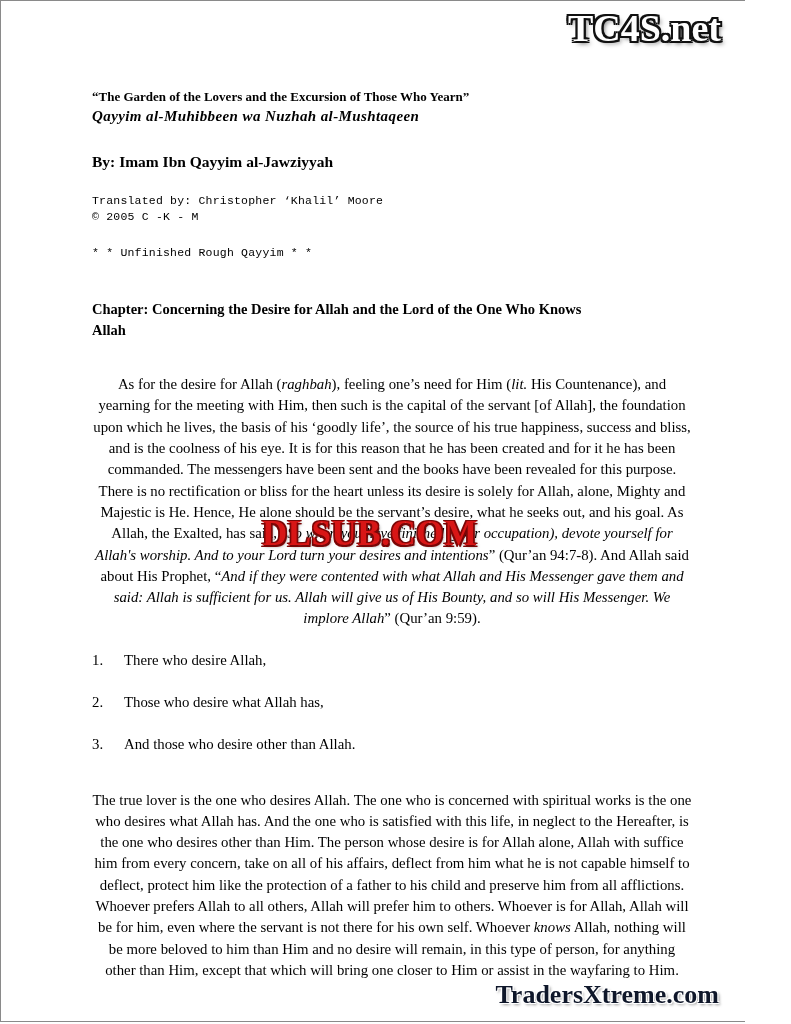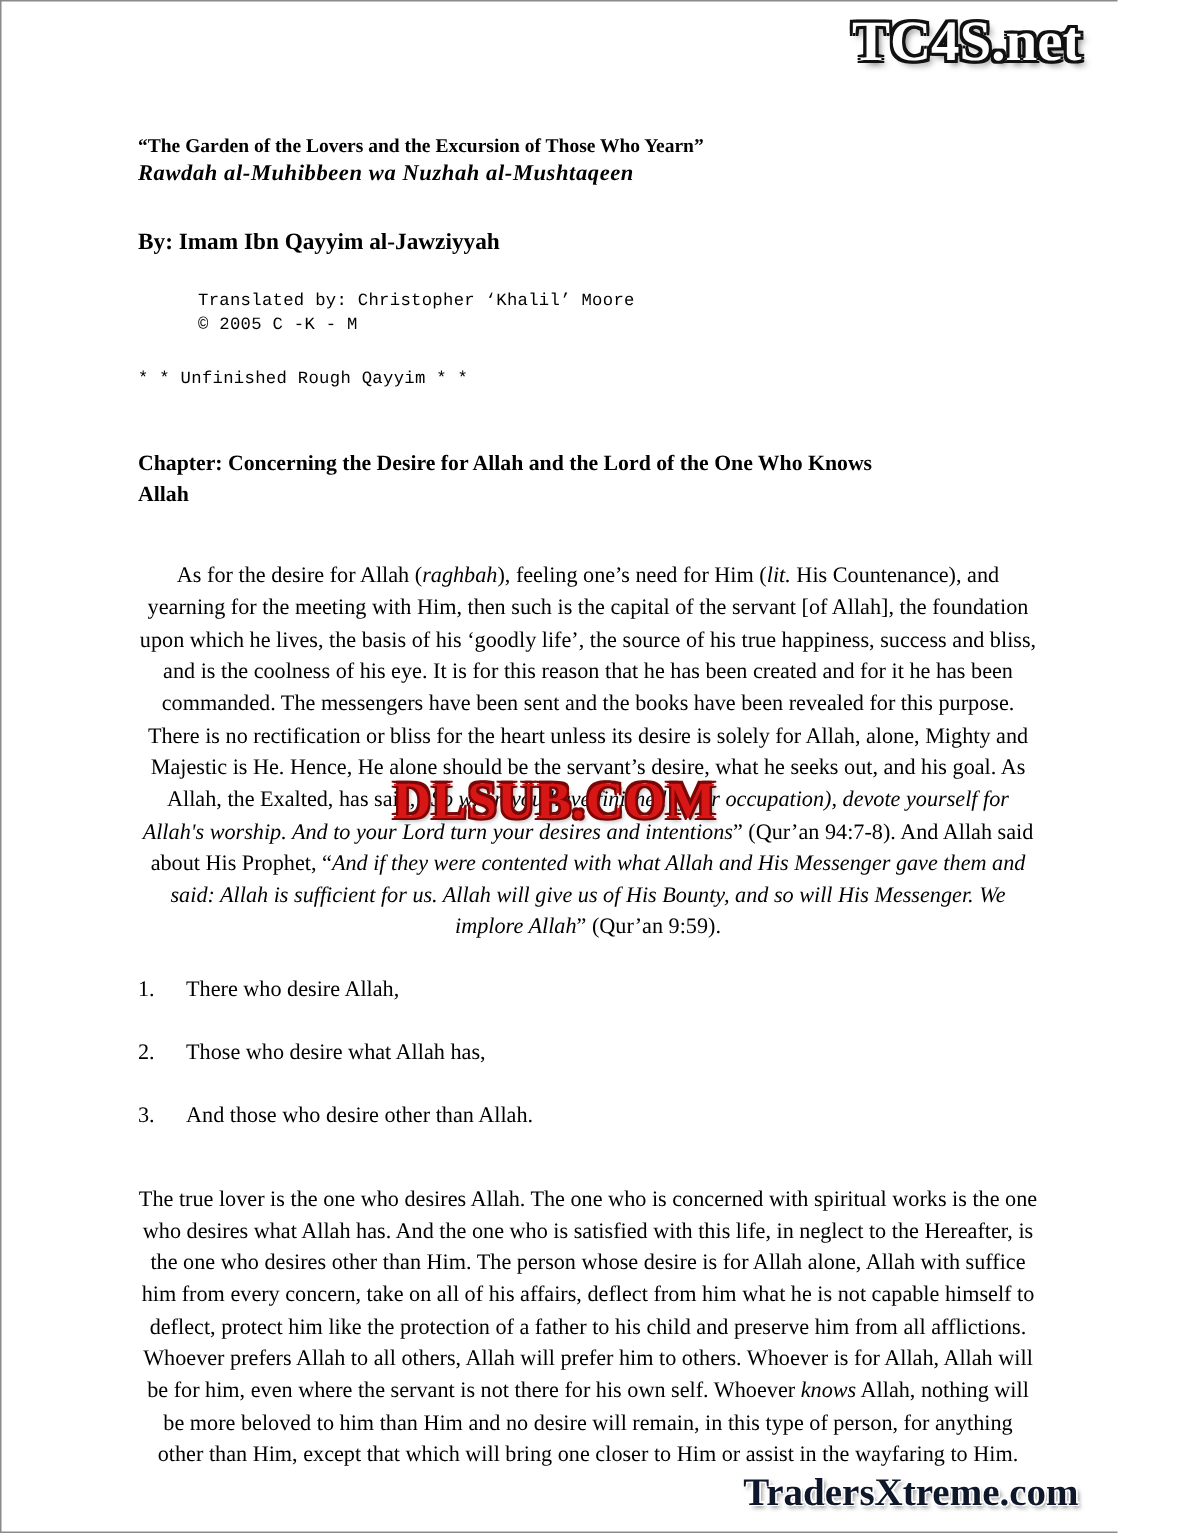--- a/index.html
+++ b/index.html
@@ -93,21 +93,20 @@
     margin-top: 26px;
     font-size: 15.5px;
     font-weight: bold;
   }
   .meta {
     margin-top: 22px;
     font-family: "Liberation Mono", monospace;
     font-size: 11.5px;
     line-height: 1.45;
     letter-spacing: 0.2px;
-    margin-left: 40px;
   }
   .draft {
     margin-top: 20px;
     font-family: "Liberation Mono", monospace;
     font-size: 11.5px;
     letter-spacing: 0.2px;
   }
   .chapter {
     margin-top: 40px;
     font-size: 14.5px;
@@ -149,21 +148,21 @@
 <body>
 
 <div class="page">
   <div class="page-border"></div>
 
   <div class="wm-top">TC4S.net</div>
 
   <div class="doc">
 
     <div class="title-line">“The Garden of the Lovers and the Excursion of Those Who Yearn”</div>
-    <div class="title-arabic">Rawdah al-Muhibbeen wa Nuzhah al-Mushtaqeen</div>
+    <div class="title-arabic">Qayyim al-Muhibbeen wa Nuzhah al-Mushtaqeen</div>
 
     <div class="author">By: Imam Ibn Qayyim al-Jawziyyah</div>
 
     <div class="meta">
       <div>Translated by: Christopher ‘Khalil’ Moore</div>
       <div>© 2005 C -K - M</div>
     </div>
 
     <div class="draft">* * Unfinished Rough Qayyim * *</div>
 

